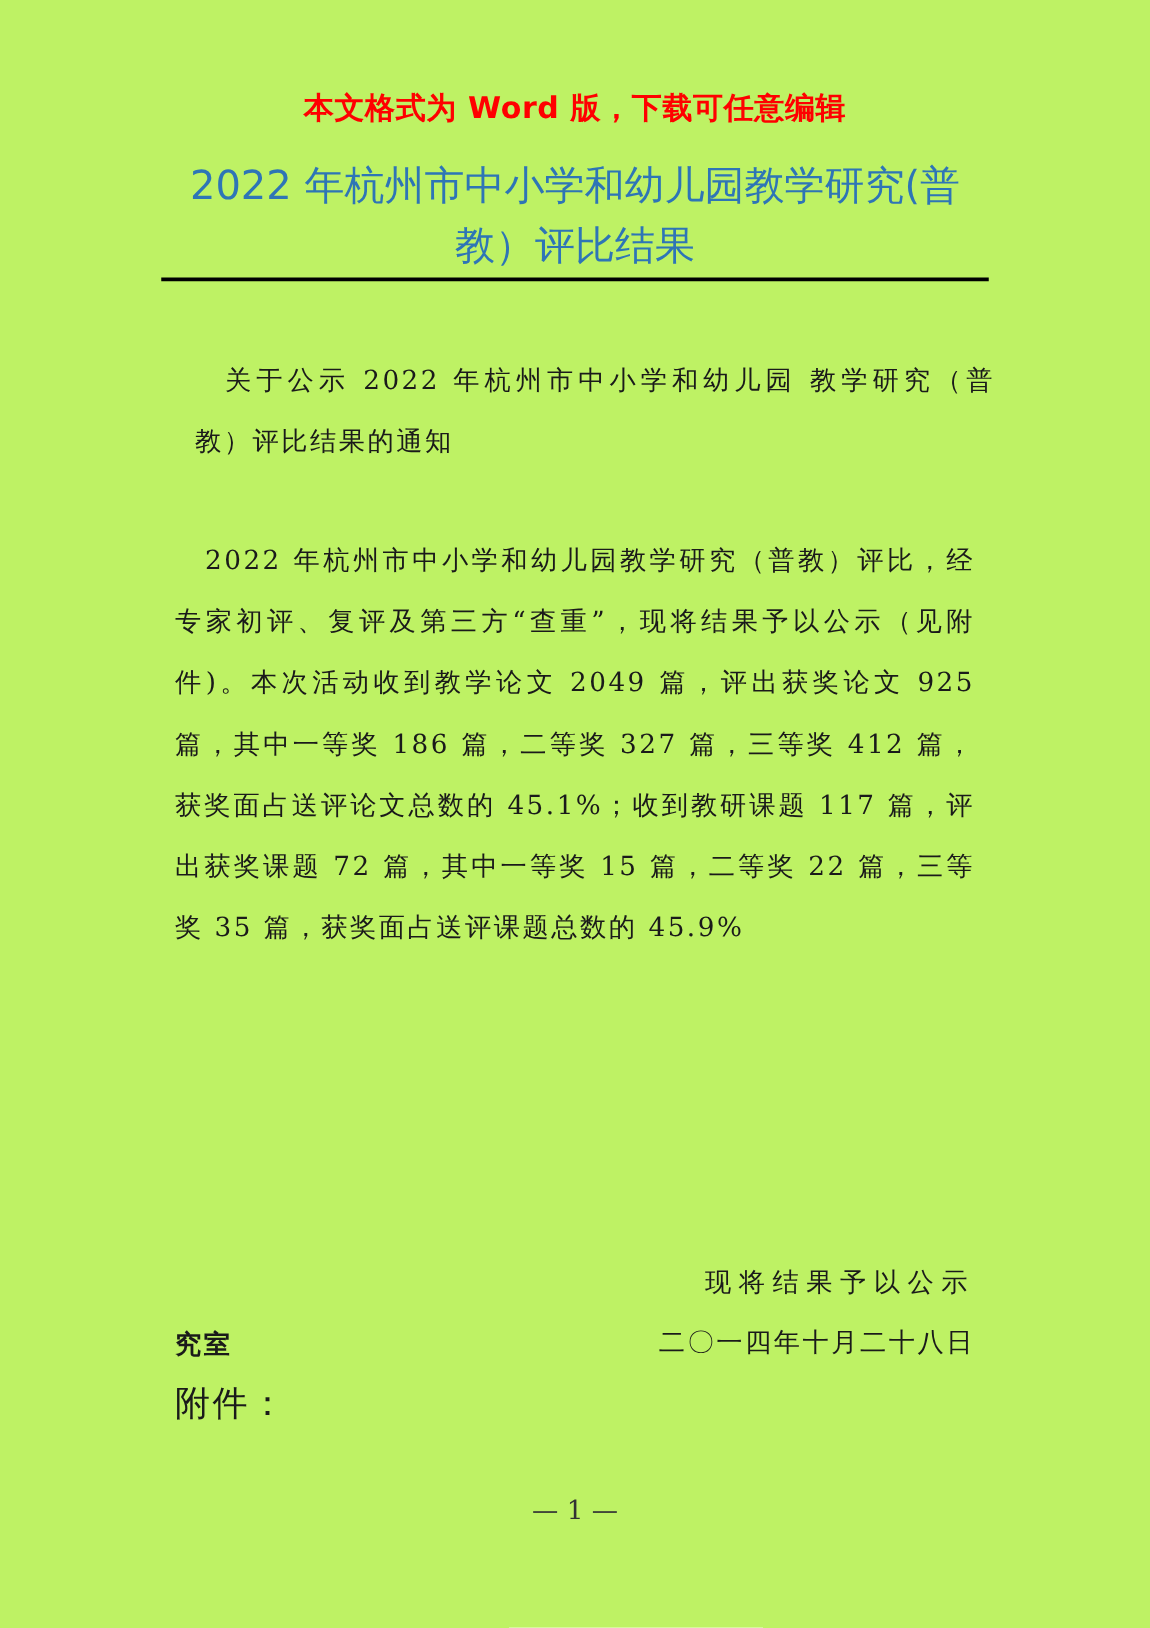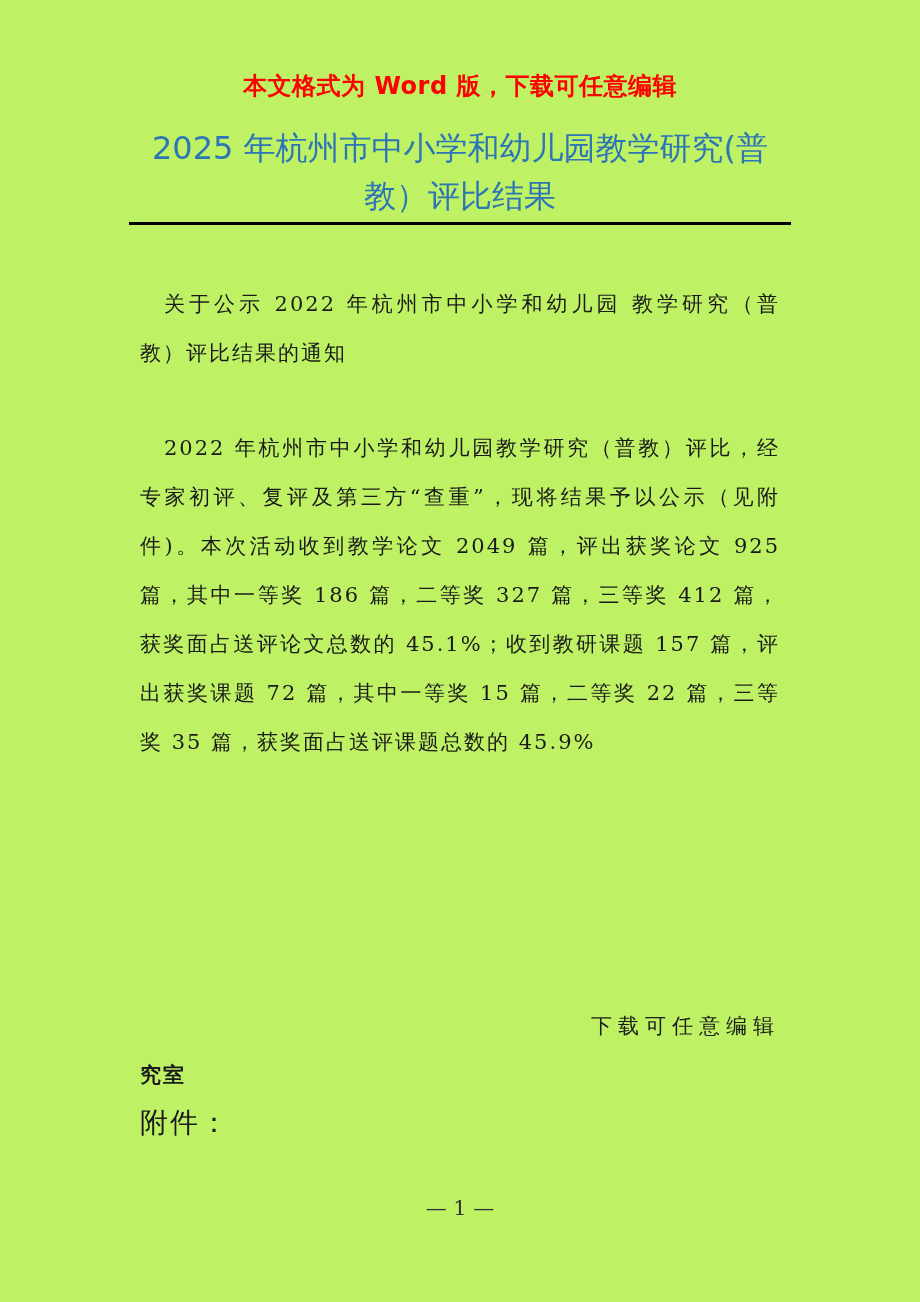--- a/index.html
+++ b/index.html
@@ -58,21 +58,21 @@
       position: absolute;
       left: 140px;
       width: 640px;
       font-size: 21px;
       line-height: 49px;
       letter-spacing: 2px;
       text-align: justify;
       color: #1a1a1a;
     }
     .indent { text-indent: 24px; }
-    .p1 { top: 280px; }
+    .p1 { top: 280px; margin-left: 16px; }
     .p2 { top: 424px; }
     .p3 { top: 761px; }
     .p4 { top: 903px; }
     .sig-org {
       position: absolute;
       top: 1002px;
       right: 140px;
       font-size: 21px;
       line-height: 49px;
       letter-spacing: 6px;
@@ -115,33 +115,34 @@
       color: #333333;
     }
   </style>
 </head>
 <body>
 
 <div class="page">
 
   <div class="banner">本文格式为 Word 版，下载可任意编辑</div>
 
-  <div class="doc-title">2025 年杭州市中小学和幼儿园教学研究(普教）评比结果</div>
+  <div class="doc-title">2022 年杭州市中小学和幼儿园教学研究(普教）评比结果</div>
 
   <div class="title-rule"></div>
 
   <div class="body-text indent p1">关于公示 2022 年杭州市中小学和幼儿园 教学研究（普教）评比结果的通知</div>
 
-  <div class="body-text indent p2">2022 年杭州市中小学和幼儿园教学研究（普教）评比，经专家初评、复评及第三方“查重”，现将结果予以公示（见附件)。本次活动收到教学论文 2049 篇，评出获奖论文 925 篇，其中一等奖 186 篇，二等奖 327 篇，三等奖 412 篇，获奖面占送评论文总数的 45.1%；收到教研课题 157 篇，评出获奖课题 72 篇，其中一等奖 15 篇，二等奖 22 篇，三等奖 35 篇，获奖面占送评课题总数的 45.9%</div>
+  <div class="body-text indent p2">2022 年杭州市中小学和幼儿园教学研究（普教）评比，经专家初评、复评及第三方“查重”，现将结果予以公示（见附件)。本次活动收到教学论文 2049 篇，评出获奖论文 925 篇，其中一等奖 186 篇，二等奖 327 篇，三等奖 412 篇，获奖面占送评论文总数的 45.1%；收到教研课题 117 篇，评出获奖课题 72 篇，其中一等奖 15 篇，二等奖 22 篇，三等奖 35 篇，获奖面占送评课题总数的 45.9%</div>
 
 
 
-  <div class="sig-org">下载可任意编辑</div>
+  <div class="sig-org">现将结果予以公示</div>
 
   <div class="sig-line">
     <span class="left">究室</span>
+    <span class="right">二〇一四年十月二十八日</span>
   </div>
 
   <div class="attach">附件：</div>
 
   <div class="footer">— 1 —</div>
 
 </div>
 
 </body></html>

